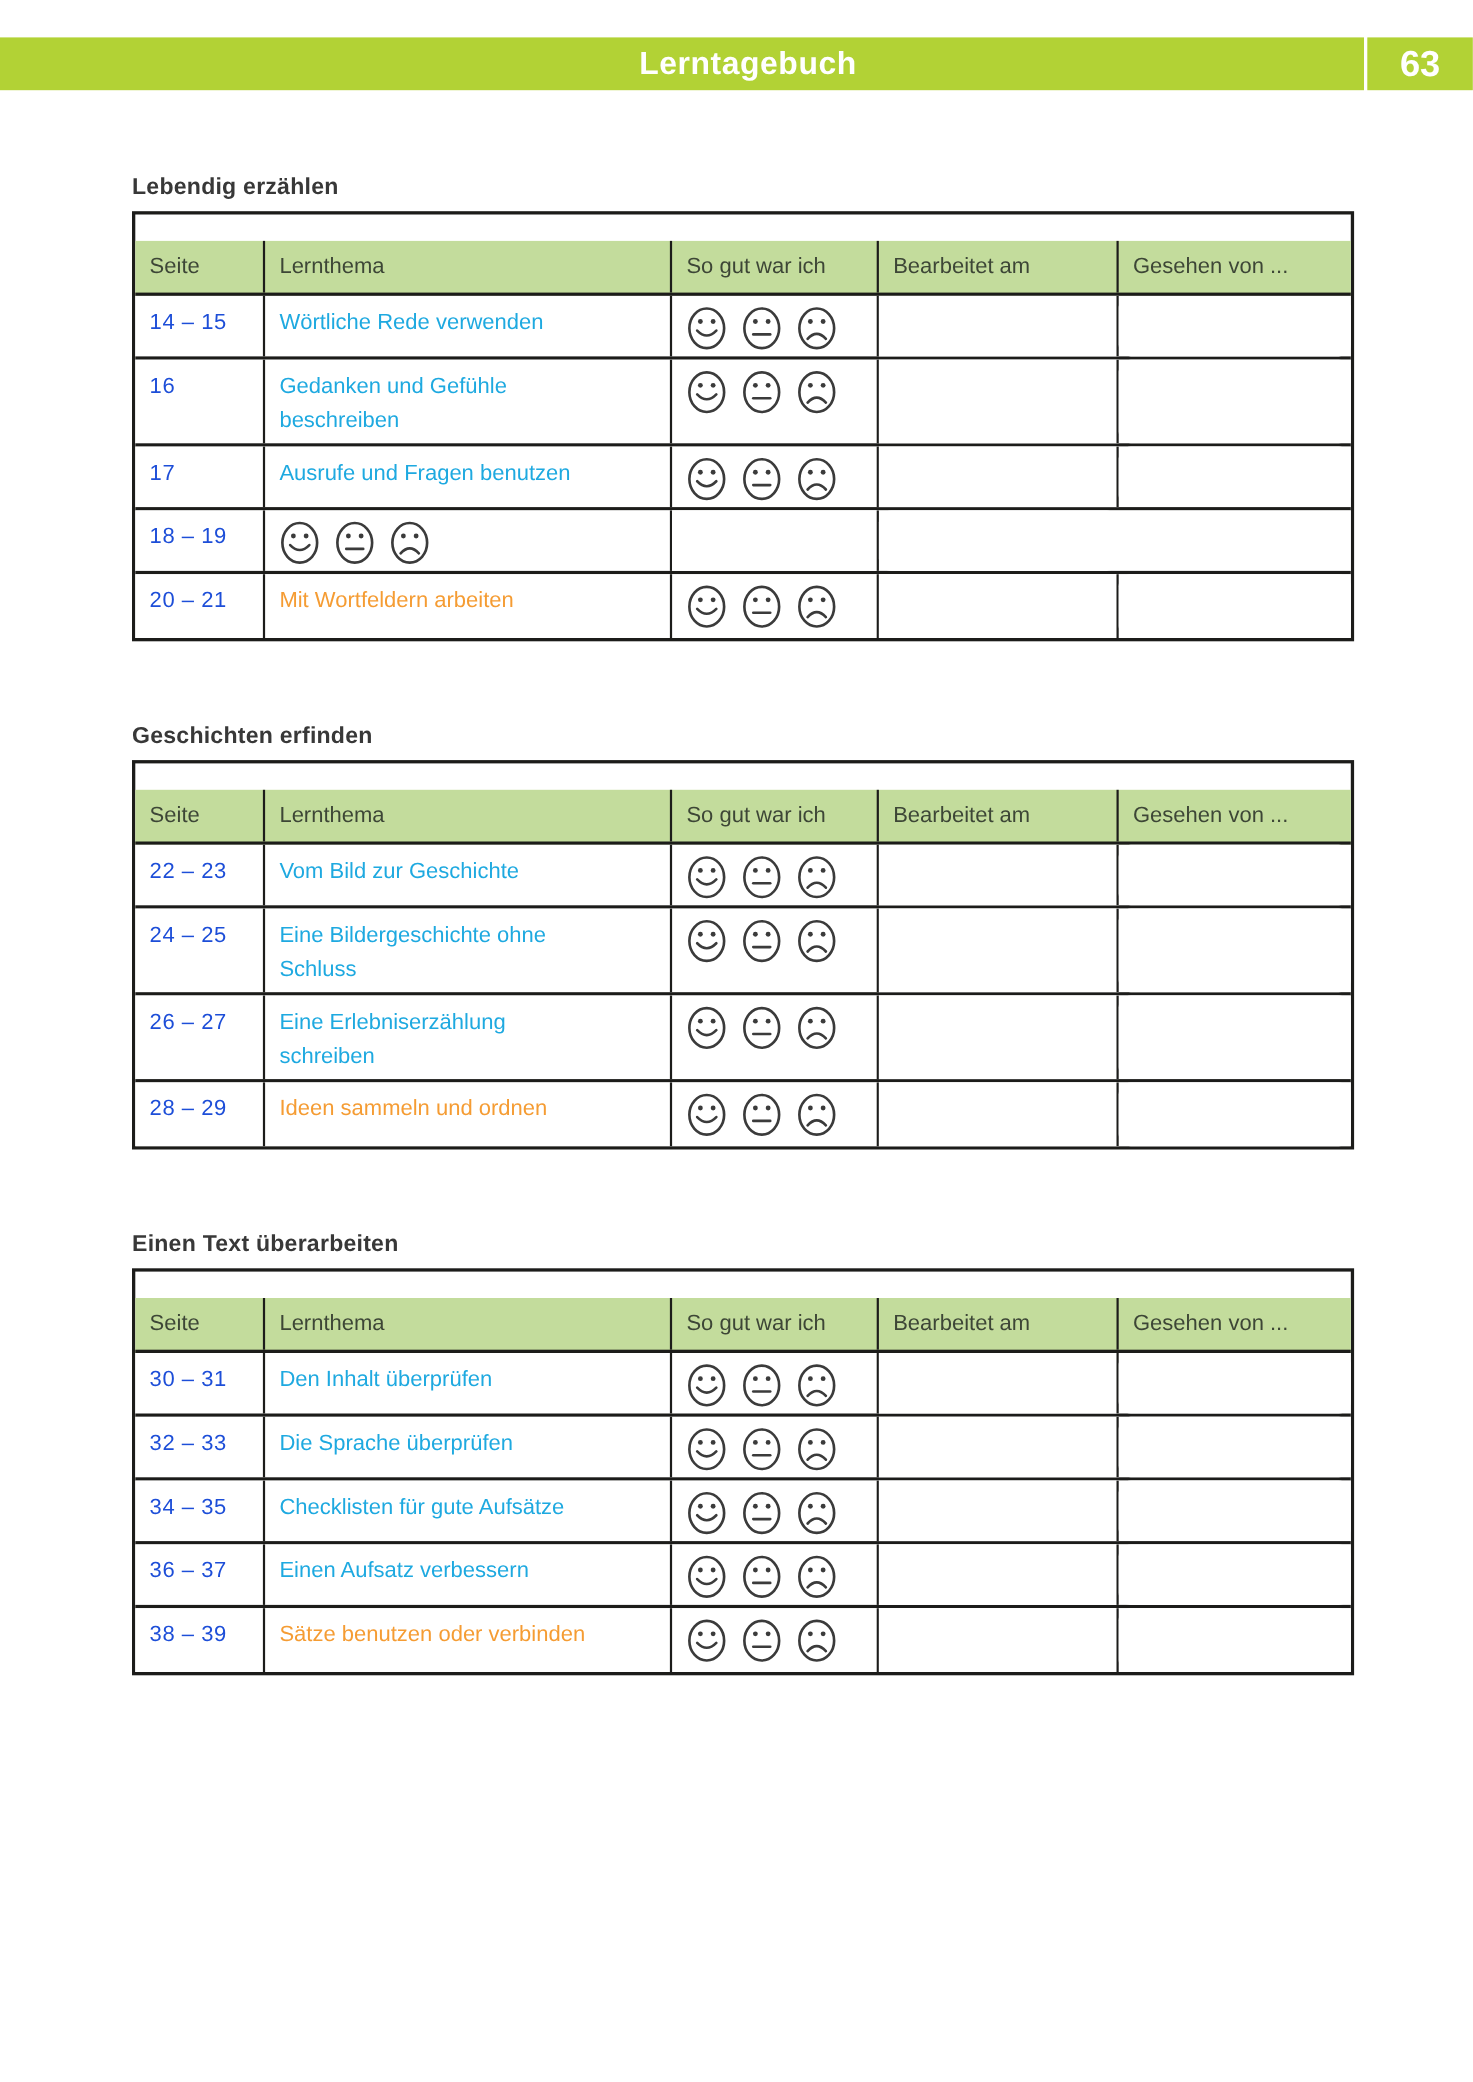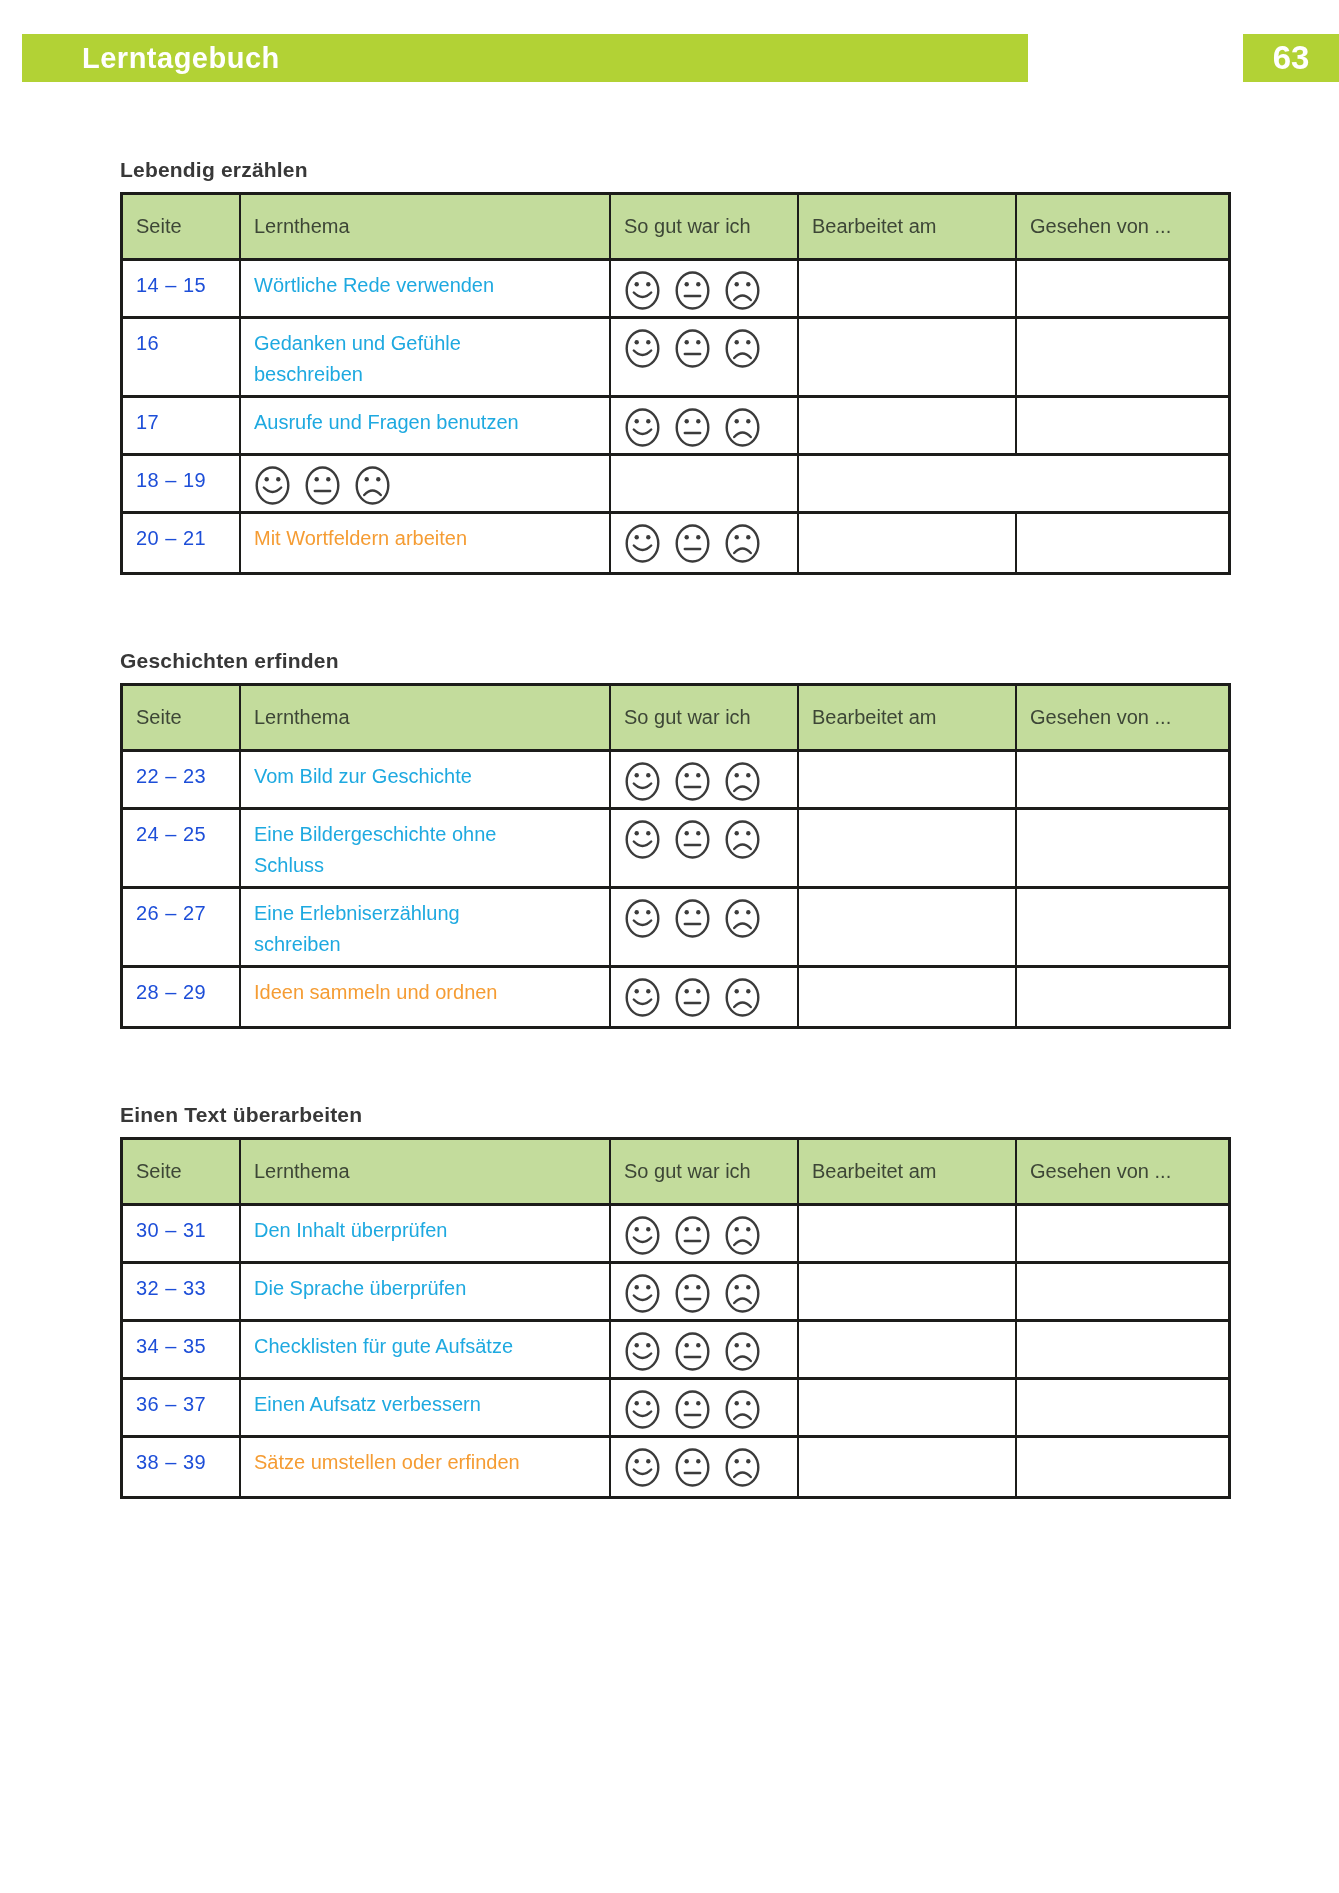--- a/index.html
+++ b/index.html
@@ -6,22 +6,22 @@
   body{
     width:1339px;height:1893px;
     background:#ffffff;
     font-family:"Liberation Sans","DejaVu Sans",sans-serif;
     position:relative;
     -webkit-font-smoothing:antialiased;
   }
   
   .titlebar{position:absolute;top:34px;left:0;width:1339px;height:48px;}
   .titlebar .mainbar{
-    position:absolute;left:0;top:0;width:1006px;height:48px;
-    display:flex;align-items:center;margin-left:22px;
+    position:absolute;left:0;top:0;width:1240px;height:48px;
+    display:flex;align-items:center;justify-content:center;
   }
   .titlebar .mainbar .title{
     color:#ffffff;font-size:29px;font-weight:bold;letter-spacing:.5px;
     transform:translateX(60px);
   }
   .titlebar .pagebox{
     position:absolute;right:0;top:0;width:96px;height:48px;
     display:flex;align-items:center;justify-content:center;
     color:#ffffff;font-size:33px;font-weight:bold;
   }
@@ -42,21 +42,21 @@
     border-bottom:3px solid #1c1c1a;
     box-sizing:border-box;
   }
   .row:last-child{border-bottom:none;}
   .cell{
     border-right:2px solid #1c1c1a;
     box-sizing:border-box;
     overflow:hidden;
   }
   .cell:last-child{border-right:none;border-radius:11px;}
-  .header-row{height:66px;}
+  .header-row{height:50px;margin-top:24px;}
   .header-row .cell{
     display:flex;align-items:center;
     padding-left:13px;
     font-size:20px;color:#3d4636;
   }
   .body-row{min-height:58px;background:#ffffff;}
   .body-row .cell{padding:9px 10px 5px 13px;}
   .seite{font-size:20px;color:#1d4ed8;letter-spacing:.5px;line-height:31px;}
   .thema{font-size:20px;line-height:31px;}
   .thema .t{display:inline-block;max-width:296px;}
@@ -447,21 +447,21 @@
               <circle cx="12.7" cy="14.3" r="2.2" fill="#3b3b3b"></circle>
               <circle cx="24.3" cy="14.3" r="2.2" fill="#3b3b3b"></circle>
               <path d="M 10.2 30 Q 18.5 21 26.8 30" fill="none" stroke="#3b3b3b" stroke-width="2.4" stroke-linecap="round"></path>
             </svg>
           </div>
           <div class="cell fill-cell"></div>
           <div class="cell fill-cell"></div>
         </div>
         <div class="row body-row">
           <div class="cell seite">38 – 39</div>
-          <div class="cell thema orange"><span class="t">Sätze umstellen oder erfinden</span></div>
+          <div class="cell thema orange"><span class="t">Sätze benutzen oder verbinden</span></div>
           <div class="cell smilies">
             <svg width="37" height="41" viewBox="0 0 37 41">
               <ellipse cx="18.5" cy="20.5" rx="15.8" ry="18" fill="none" stroke="#3b3b3b" stroke-width="2.4"></ellipse>
               <circle cx="12.7" cy="14.3" r="2.2" fill="#3b3b3b"></circle>
               <circle cx="24.3" cy="14.3" r="2.2" fill="#3b3b3b"></circle>
               <path d="M 9.8 22.5 Q 18.5 31.5 27.2 22.5" fill="none" stroke="#3b3b3b" stroke-width="2.4" stroke-linecap="round"></path>
             </svg>
             <svg width="37" height="41" viewBox="0 0 37 41">
               <ellipse cx="18.5" cy="20.5" rx="15.8" ry="18" fill="none" stroke="#3b3b3b" stroke-width="2.4"></ellipse>
               <circle cx="12.7" cy="14.3" r="2.2" fill="#3b3b3b"></circle>

